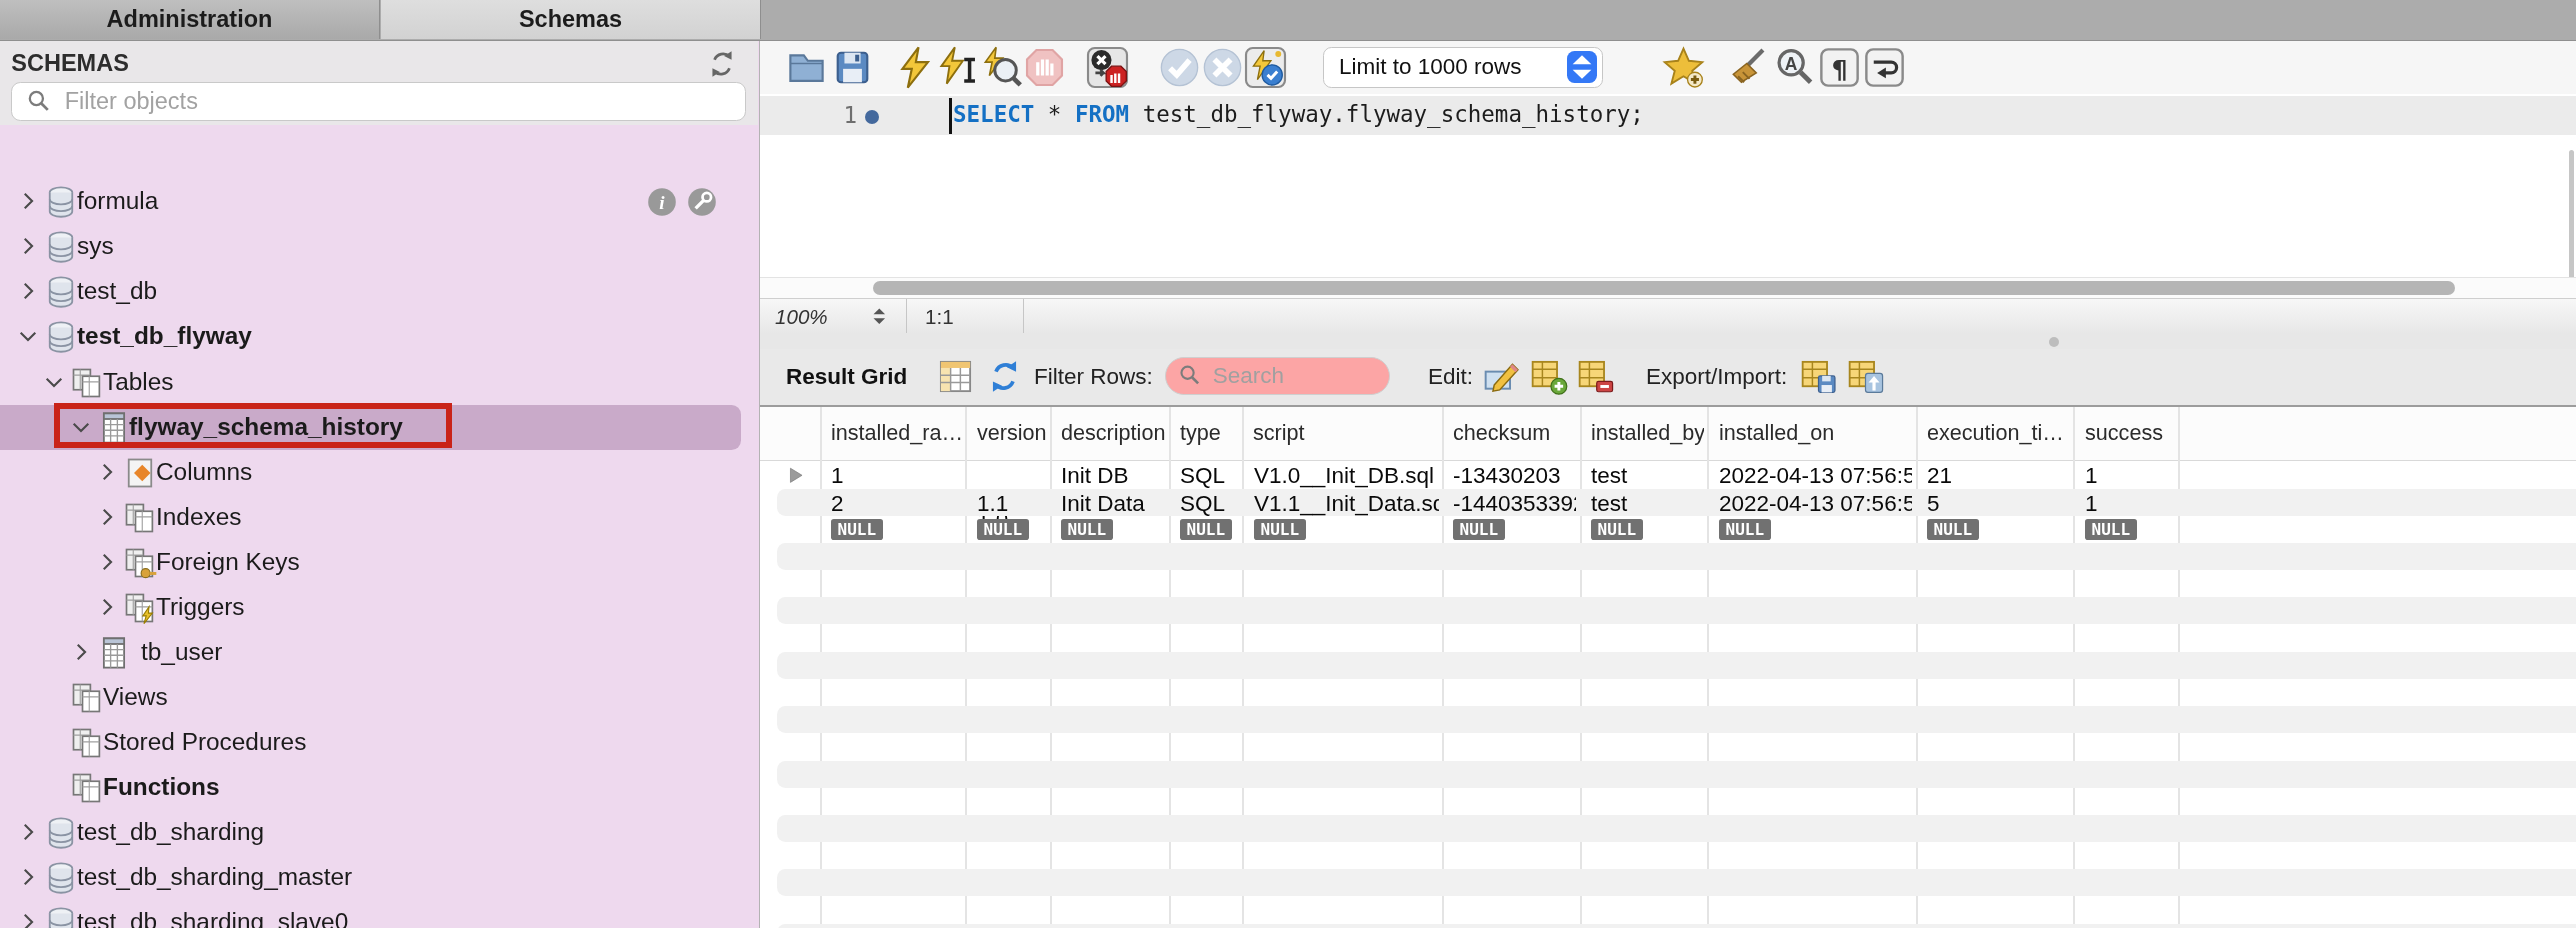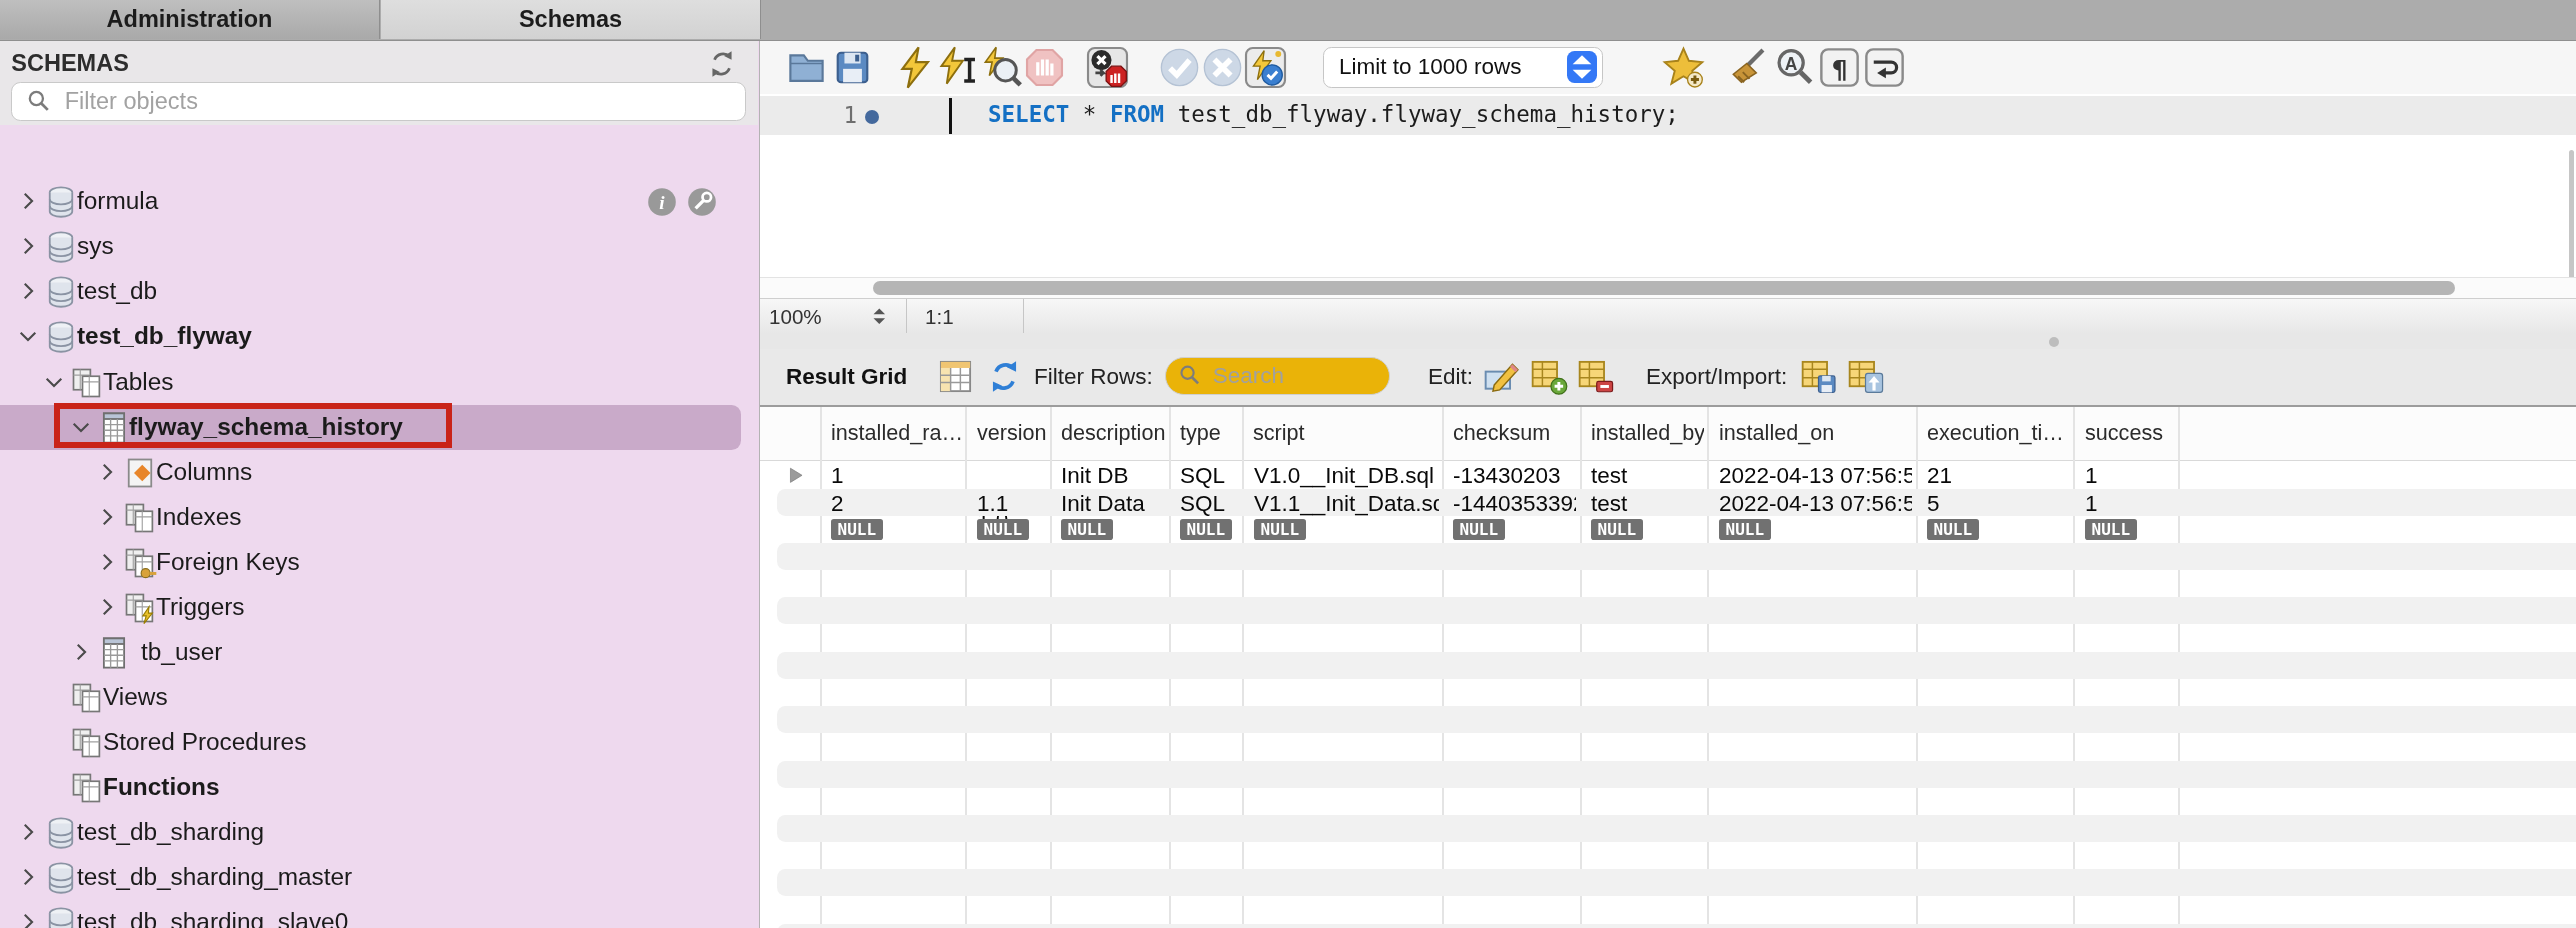--- a/index.html
+++ b/index.html
@@ -42,41 +42,41 @@
   .limit-select .val{font-size:22.5px;color:#111;margin-left:15px;flex:1;}
   .limit-step{width:30px;height:32px;background:#3478f6;border-radius:7.5px;margin-right:4.7px;position:relative;}
   .limit-step svg{position:absolute;left:0;top:0;}
   
   .editor{position:absolute;left:0;top:53px;width:1816px;height:184px;background:#fff;}
   .codeline{position:absolute;left:0;top:1.9px;width:1816px;height:39px;background:#ebebeb;}
   .lnum{position:absolute;left:56px;top:7.5px;width:41px;text-align:right;font-family:"DejaVu Sans Mono",monospace;
         font-size:22.5px;color:#6e6e6e;}
   .bluedot{position:absolute;left:105px;top:16px;width:14px;height:14px;border-radius:50%;background:#44699d;}
   .caret{position:absolute;left:189px;top:3.8px;width:2.8px;height:36px;background:#111;}
-  .code{position:absolute;left:200px;top:6.6px;font-family:"DejaVu Sans Mono",monospace;font-size:22.5px;white-space:pre;padding-left:28px;}
+  .code{position:absolute;left:193px;top:6.6px;font-family:"DejaVu Sans Mono",monospace;font-size:22.5px;white-space:pre;}
   .code .kw{color:#1470c4;font-weight:700;}
   .code .pl{color:#1c1c1c;}
   .vscroll{position:absolute;right:1.9px;top:56px;width:5.6px;height:159px;background:#c6c6c6;border-radius:2.8px;}
   .hscroll{position:absolute;left:0;top:236px;width:1816px;height:20.6px;background:#fbfbfb;border-top:0.9px solid #e3e3e3;}
   .hthumb{position:absolute;left:113px;top:2.8px;width:1582px;height:14px;background:#b5b5b5;border-radius:7.5px;}
   .statusbar{position:absolute;left:0;top:257px;width:1816px;height:35px;background:linear-gradient(#f7f7f7,#e7e7e7);
              border-top:0.9px solid #cfcfcf;font-size:20.6px;color:#333;}
-  .statusbar .zoomv{position:absolute;left:9px;top:5.6px;}
+  .statusbar .zoomv{position:absolute;left:15px;top:5.6px;font-style:italic;}
   .statusbar .stepper{position:absolute;left:109px;top:4.7px;width:20.6px;height:24.4px;}
   .statusbar .sep{position:absolute;top:0;width:0.9px;height:35px;background:#c6c6c6;}
   .statusbar .pos{position:absolute;left:165px;top:5.6px;}
   .splitter{position:absolute;left:0;top:292px;width:1816px;height:16px;background:#e7e7e7;}
   .splitdot{position:absolute;left:1289px;top:3.8px;width:10.3px;height:10.3px;border-radius:50%;background:#bdbdbd;}
   
   .res-toolbar{position:absolute;left:0;top:308px;width:1816px;height:58px;background:#e9e9e9;
                border-bottom:2.8px solid #9c9c9c;box-sizing:border-box;font-size:22.5px;color:#222;}
   .res-toolbar .rlabel{position:absolute;top:15px;white-space:nowrap;}
   .res-toolbar .title{font-weight:700;color:#111;}
   .rti{position:absolute;top:8.4px;width:39px;height:39px;}
-  .search-pill{position:absolute;left:405px;top:8.4px;width:225px;height:38px;background:#eab308;border:1.9px solid #cfcfcf;
+  .search-pill{position:absolute;left:405px;top:8.4px;width:225px;height:38px;background:#fca5a5;border:1.9px solid #cfcfcf;
                border-radius:19px;box-sizing:border-box;display:flex;align-items:center;}
   .search-pill input{border:none;outline:none;background:transparent;font-size:22.5px;color:#333;width:150px;
                      font-family:"Liberation Sans",sans-serif;}
   .search-pill input::placeholder{color:#a0a0a0;}
   
   .grid{position:absolute;left:0;top:366px;width:1816px;height:522px;background:#fff;}
   .ghead{position:absolute;left:0;top:0;width:1816px;height:54px;background:#fcfcfc;border-bottom:1.9px solid #d9d9d9;box-sizing:border-box;}
   .gcolhead{position:absolute;top:13px;font-size:21.6px;color:#2b2b2b;white-space:nowrap;overflow:hidden;}
   .gvline{position:absolute;top:0;width:1.9px;height:522px;background:#e4e4e4;}
   .grow{position:absolute;left:17px;width:1799px;height:27px;}

